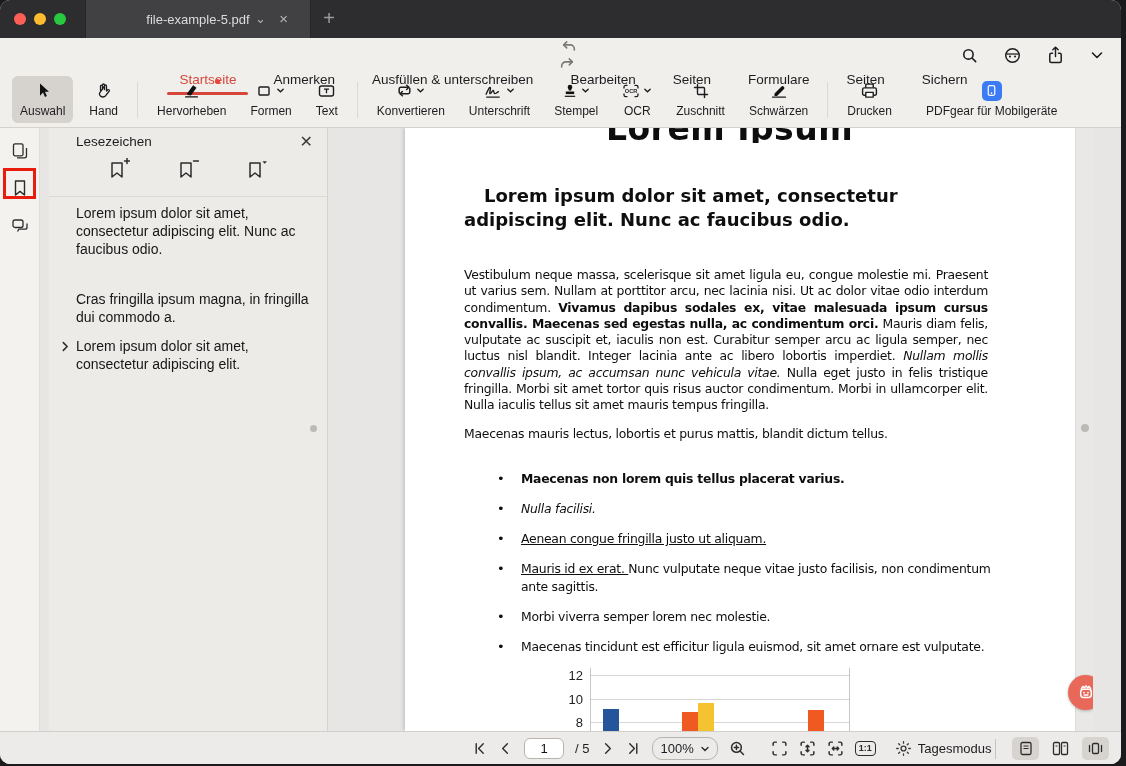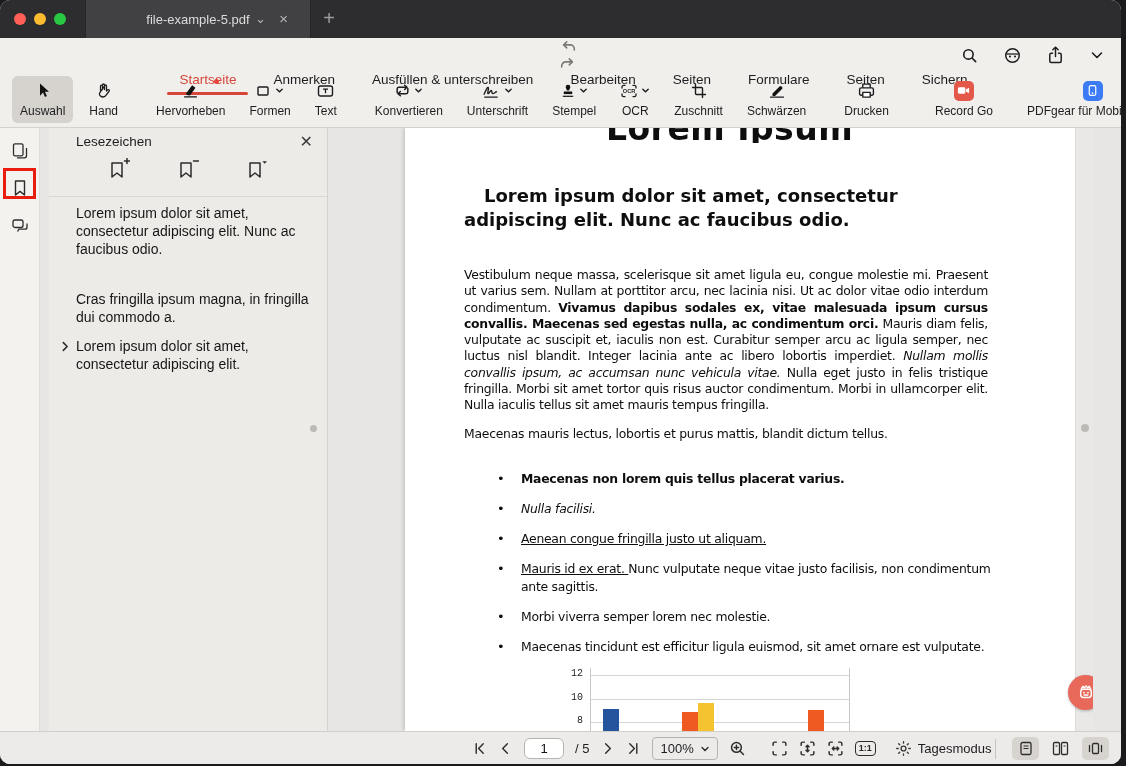--- a/index.html
+++ b/index.html
@@ -77,40 +77,40 @@
   .doc-bullets { position:absolute; left:59px; top:326px; width:531px; margin:16px; padding:0; list-style:none;
     font-size:12.4px; line-height:17.5px; letter-spacing:-0.25px; }
   .doc-bullets li { position:relative; padding-left:41px; margin-bottom:12.5px; }
   .doc-bullets li::before { content:"•"; position:absolute; left:17px; font-size:13px; }
   .u { text-decoration:underline; }
 
   .chart { position:absolute; left:185px; top:540px; width:260px; height:63px; }
   .chart .plot { position:absolute; left:0; top:0; width:100%; height:100%;
     border-left:1px solid #c9c7c4; border-right:1px solid #c9c7c4; overflow:hidden; }
   .gridline { position:absolute; left:0; right:0; height:1px; background:#d8d6d3; }
-  .ytick { position:absolute; left:-27px; width:20px; text-align:right; font-size:10px;
-    color:#222; font-family:Liberation Mono, monospace; }
+  .ytick { position:absolute; left:-27px; width:20px; text-align:right; font-size:13px;
+    color:#222; font-family:Liberation Sans, sans-serif; }
   .bar { position:absolute; }
 
   .scrollstrip { position:absolute; right:0; top:0; width:18px; height:603px; background:#e9e8e6;
     border-left:1px solid #dddbd8; }
   .scrolldot { position:absolute; left:5px; top:296px; width:8px; height:8px; border-radius:50%; background:#bcbab7; }
   .resizedot { position:absolute; left:310px; top:297px; width:7px; height:7px; border-radius:50%; background:#bcbab7; z-index:6; }
   .robot-btn { position:absolute; left:732px; top:547px; width:35px; height:35px; border-radius:50%;
     background:#e8695a; display:flex; align-items:center; justify-content:center; box-shadow:0 1px 3px rgba(0,0,0,.25); }
 
   
   .statusbar { position:absolute; left:0; top:731px; width:1121px; height:33px;
     background:#ecebe9; border-top:1px solid #d2cfcb; }
   .sb-center { position:absolute; left:472px; top:0; height:33px; display:flex; align-items:center; gap:11px; }
   .sb-right { position:absolute; right:12px; top:0; height:33px; display:flex; align-items:center; gap:8px; }
   .page-input { width:40px; height:21px; border:1.5px solid #b7b4b0; border-radius:6px; background:#fff;
     text-align:center; font-size:13px; font-family:"Liberation Sans",sans-serif; color:#111; padding:0; }
   .sb-text { font-size:13px; color:#1d1d1f; white-space:nowrap; }
-  .zoom-select { height:23px; border:1.5px solid #b7b4b0; border-radius:4px; background:#ecebe9;
+  .zoom-select { height:23px; border:1.5px solid #b7b4b0; border-radius:10px; background:#ecebe9;
     display:flex; align-items:center; gap:6px; padding:0 7px; }
   .one2one { border:1.3px solid #2c2c2c; border-radius:4px; font-size:9px; color:#2c2c2c;
     padding:2px 3px; font-weight:bold; line-height:1; }
   .daymode { display:flex; align-items:center; gap:6px; }
   .sb-sep { width:1px; height:20px; background:#c7c4c0; margin:0 8px; }
   .view-btn { width:27px; height:23px; border-radius:5px; display:flex; align-items:center; justify-content:center; }
   .view-btn.sel { background:#d7d4d0; }
 </style>
 </head>
 <body>
@@ -305,31 +305,20 @@
     <div class="tsep"></div>
     <div class="tool">
       <span class="ticon">
         <svg width="17" height="17" viewBox="0 0 16 16" fill="none" stroke="#1d1d1f" stroke-width="1.3" stroke-linejoin="round">
             <path d="M4.5 5.5V2h7v3.5"></path>
             <path d="M4.5 12.5H3A1.5 1.5 0 0 1 1.5 11V7A1.5 1.5 0 0 1 3 5.5h10A1.5 1.5 0 0 1 14.5 7v4a1.5 1.5 0 0 1-1.5 1.5h-1.5"></path>
             <rect x="4.5" y="9.8" width="7" height="4.4" fill="#fff"></rect>
           </svg>
       </span>
       <span class="tlabel">Drucken</span>
-    </div>
-    <div class="tool" style="margin-left:26px;">
-      <span class="ticon">
-        <span class="sq-icon" style="background:#e4584a;">
-          <svg width="13" height="13" viewBox="0 0 14 14" fill="#fff">
-              <rect x="1" y="3.4" width="8" height="7.2" rx="1.6"></rect>
-              <path d="m9.6 6 3.4-2v6l-3.4-2z"></path>
-            </svg>
-        </span>
-      </span>
-      <span class="tlabel">Record Go</span>
     </div>
     <div class="tool" style="margin-left:14px;">
       <span class="ticon">
         <span class="sq-icon" style="background:#3b7cf6;">
           <svg width="13" height="13" viewBox="0 0 14 14" fill="none" stroke="#fff" stroke-width="1.3">
               <rect x="3.5" y="1.8" width="7" height="10.4" rx="1.6"></rect>
               <circle cx="7" cy="9.8" r=".9" fill="#fff" stroke="none"></circle>
             </svg>
         </span>
       </span>

